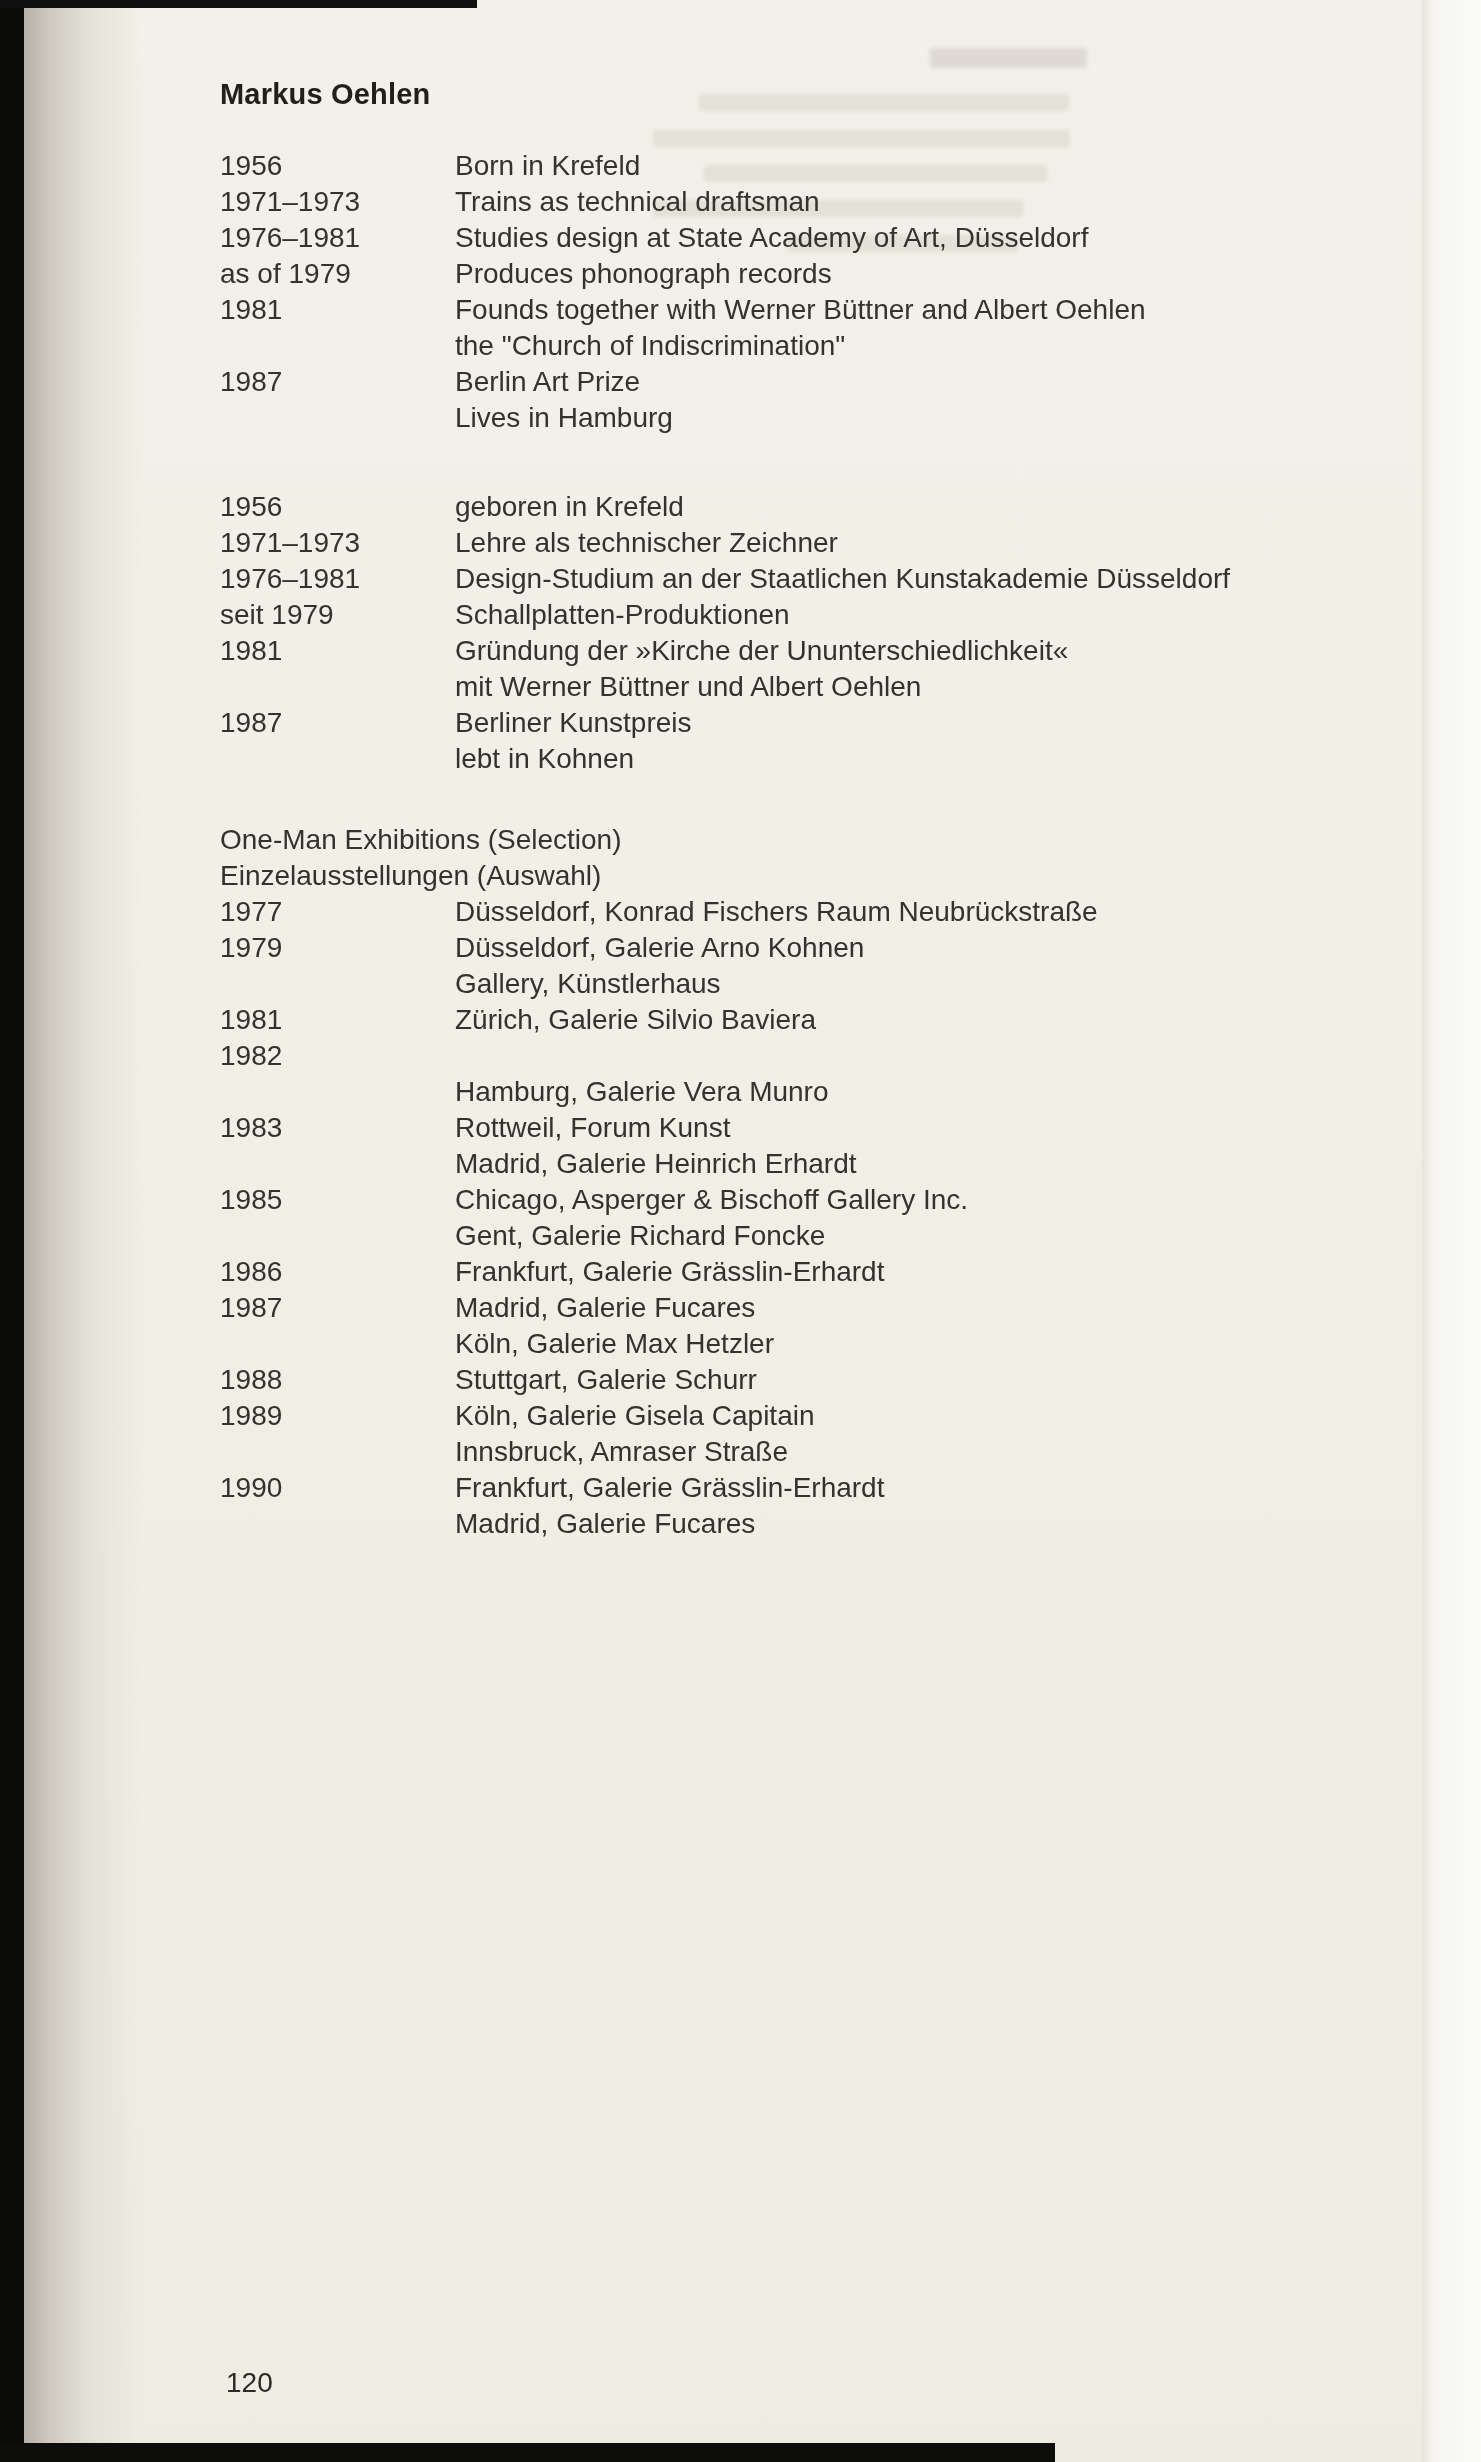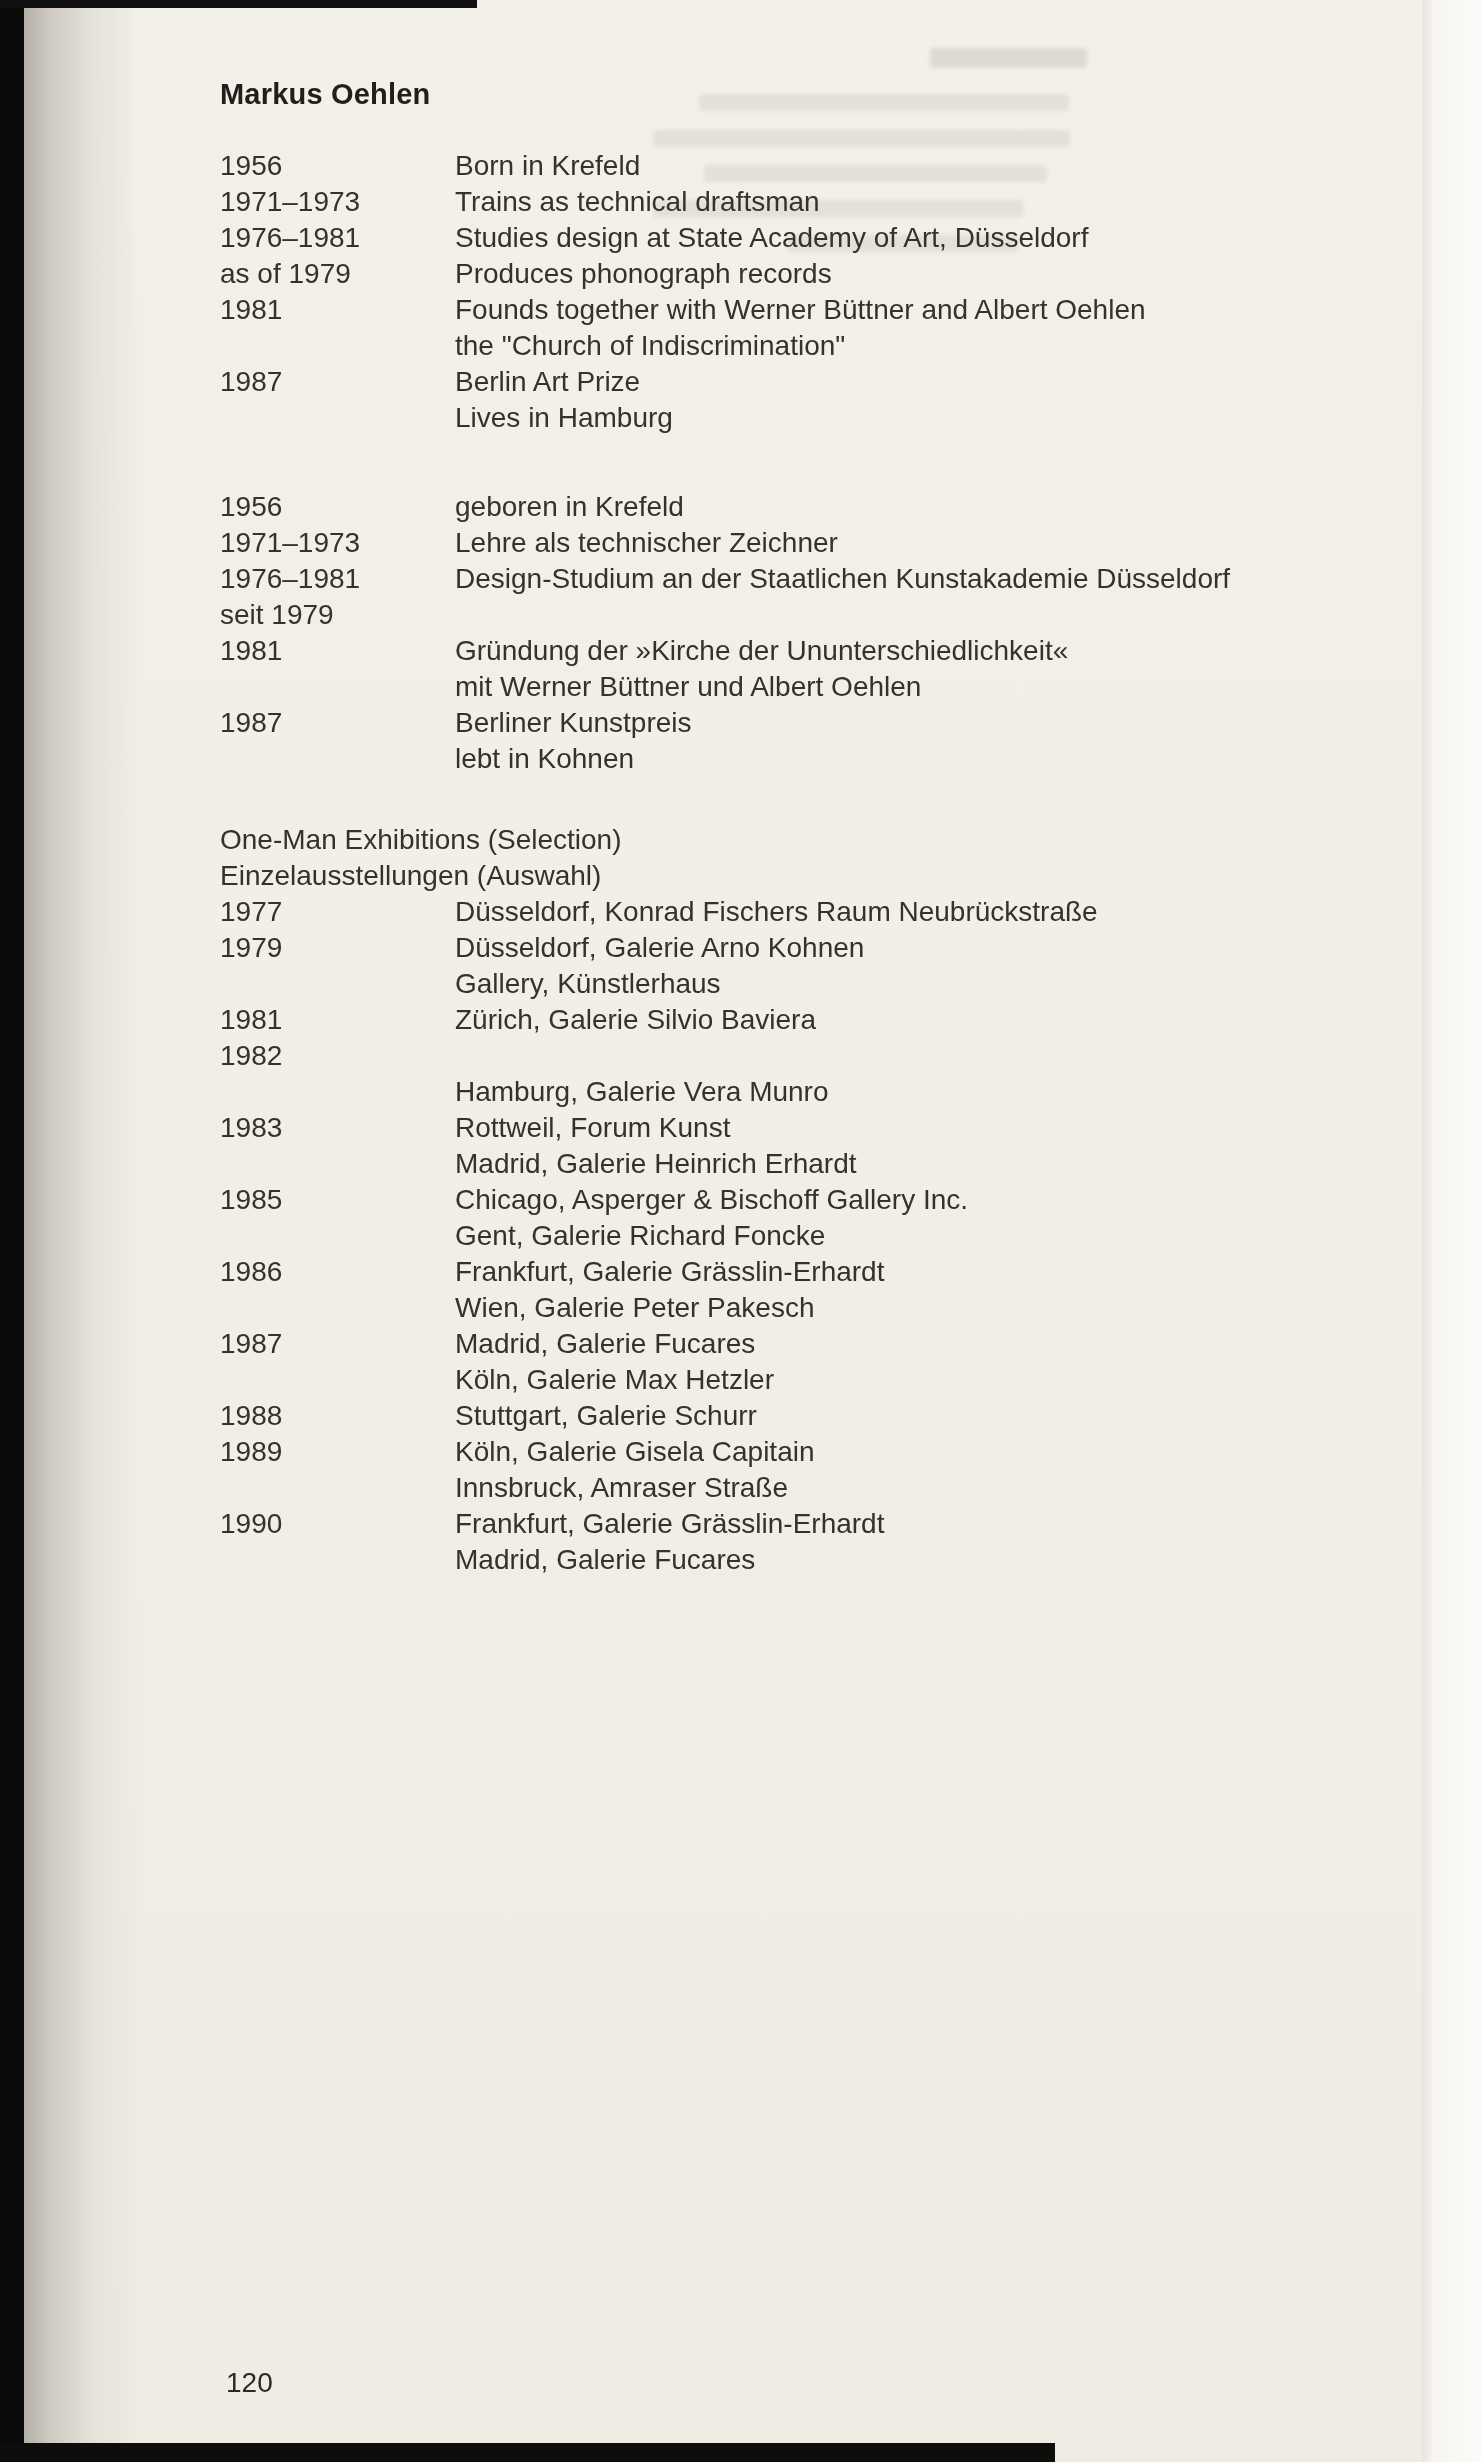--- a/index.html
+++ b/index.html
@@ -127,20 +127,21 @@
     <div class="row">
       <span class="year">1971–1973</span>
       <span class="text">Lehre als technischer Zeichner</span>
     </div>
     <div class="row">
       <span class="year">1976–1981</span>
       <span class="text">Design-Studium an der Staatlichen Kunstakademie Düsseldorf</span>
     </div>
     <div class="row">
       <span class="year">seit 1979</span>
+      <span class="text">Schallplatten-Produktionen</span>
     </div>
     <div class="row">
       <span class="year">1981</span>
       <span class="text">Gründung der »Kirche der Ununterschiedlichkeit«</span>
     </div>
     <div class="row">
       <span class="year"></span>
       <span class="text">mit Werner Büttner und Albert Oehlen</span>
     </div>
     <div class="row">
@@ -198,21 +199,20 @@
     <div class="row">
       <span class="year"></span>
       <span class="text">Gent, Galerie Richard Foncke</span>
     </div>
     <div class="row">
       <span class="year">1986</span>
       <span class="text">Frankfurt, Galerie Grässlin-Erhardt</span>
     </div>
     <div class="row">
       <span class="year"></span>
-      <span class="text">Wien, Galerie Peter Pakesch</span>
     </div>
     <div class="row">
       <span class="year">1987</span>
       <span class="text">Madrid, Galerie Fucares</span>
     </div>
     <div class="row">
       <span class="year"></span>
       <span class="text">Köln, Galerie Max Hetzler</span>
     </div>
     <div class="row">

